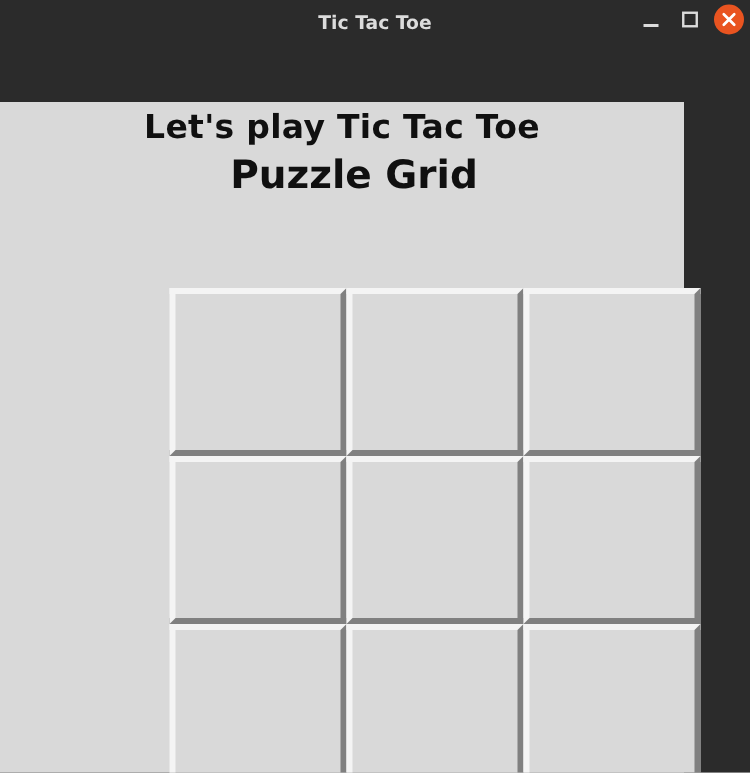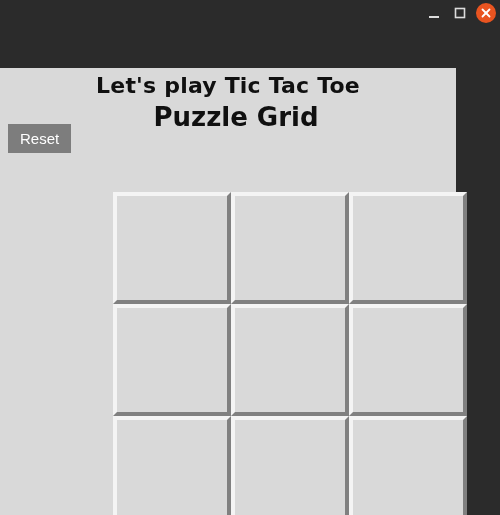--- a/index.html
+++ b/index.html
@@ -100,20 +100,21 @@
       display: flex;
       align-items: center;
       justify-content: center;
       color: #202020;
     }
   </style>
 </head>
 <body>
 
 <div class="titlebar">
+  <span>Tic Tac Toe</span>
   <div class="titlebar-controls">
     <span class="tb-btn">
       <svg width="12" height="12" viewBox="0 0 12 12">
           <rect x="1" y="9" width="10" height="2" fill="#dcdcdc"></rect>
         </svg>
     </span>
     <span class="tb-btn">
       <svg width="12" height="12" viewBox="0 0 12 12">
           <rect x="1.5" y="1.5" width="9" height="9" fill="none" stroke="#dcdcdc" stroke-width="1.6"></rect>
         </svg>
@@ -124,21 +125,20 @@
           <line x1="8.5" y1="1.5" x2="1.5" y2="8.5" stroke="#fff" stroke-width="1.8" stroke-linecap="round"></line>
         </svg>
     </span>
   </div>
 </div>
 
 <div class="app">
   <div class="banner">Let's play Tic Tac Toe</div>
   <div class="subheader">Puzzle Grid</div>
 
-  <button class="reset-btn">Reset</button>
 
   <div class="grid">
     <div class="cell"></div>
     <div class="cell"></div>
     <div class="cell"></div>
     <div class="cell"></div>
     <div class="cell"></div>
     <div class="cell"></div>
     <div class="cell"></div>
     <div class="cell"></div>

